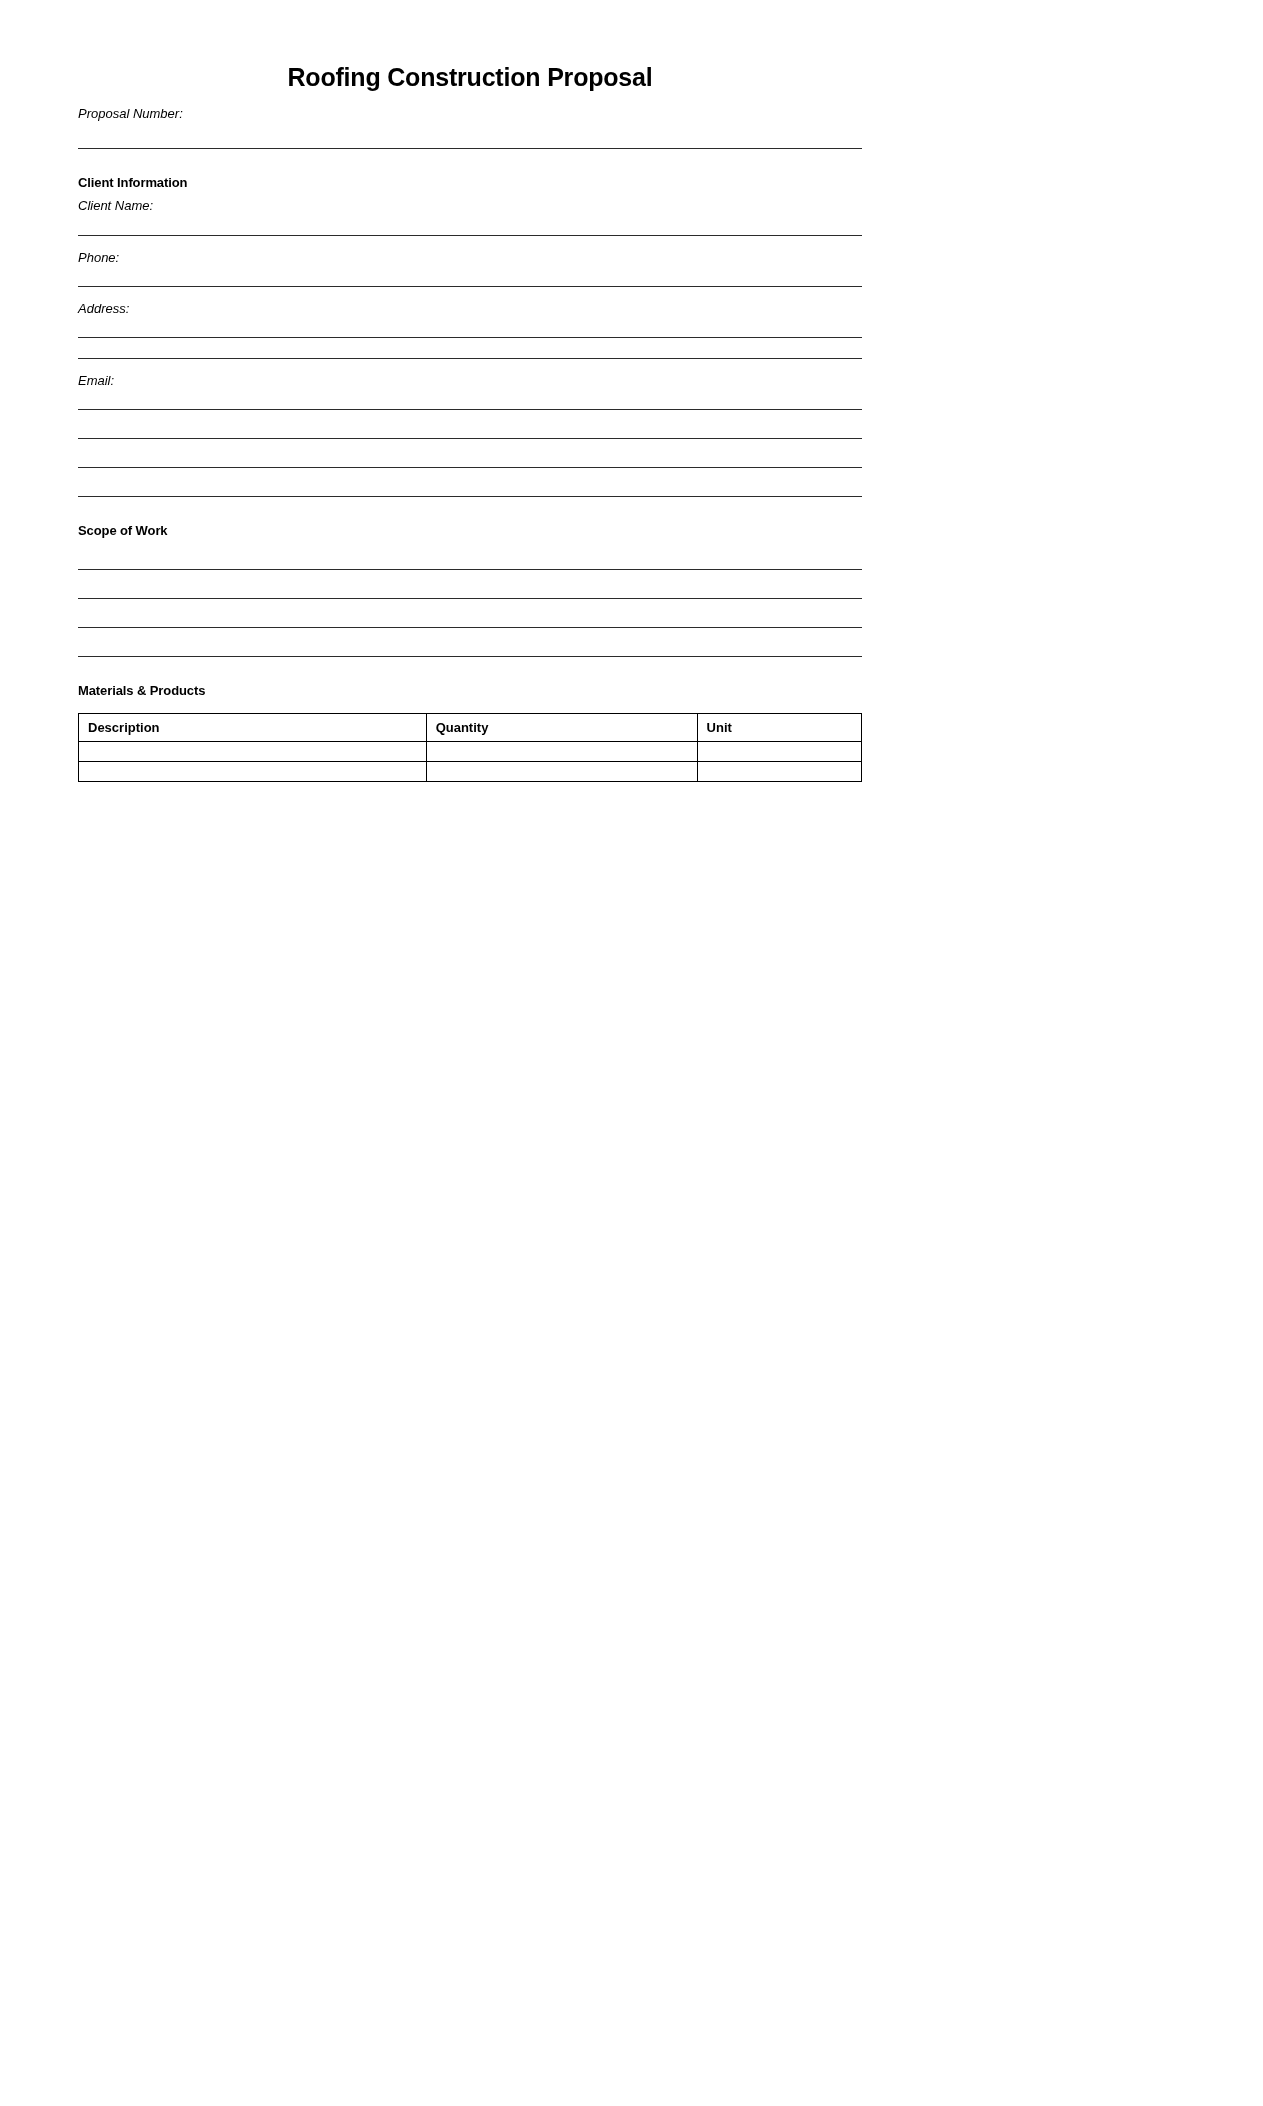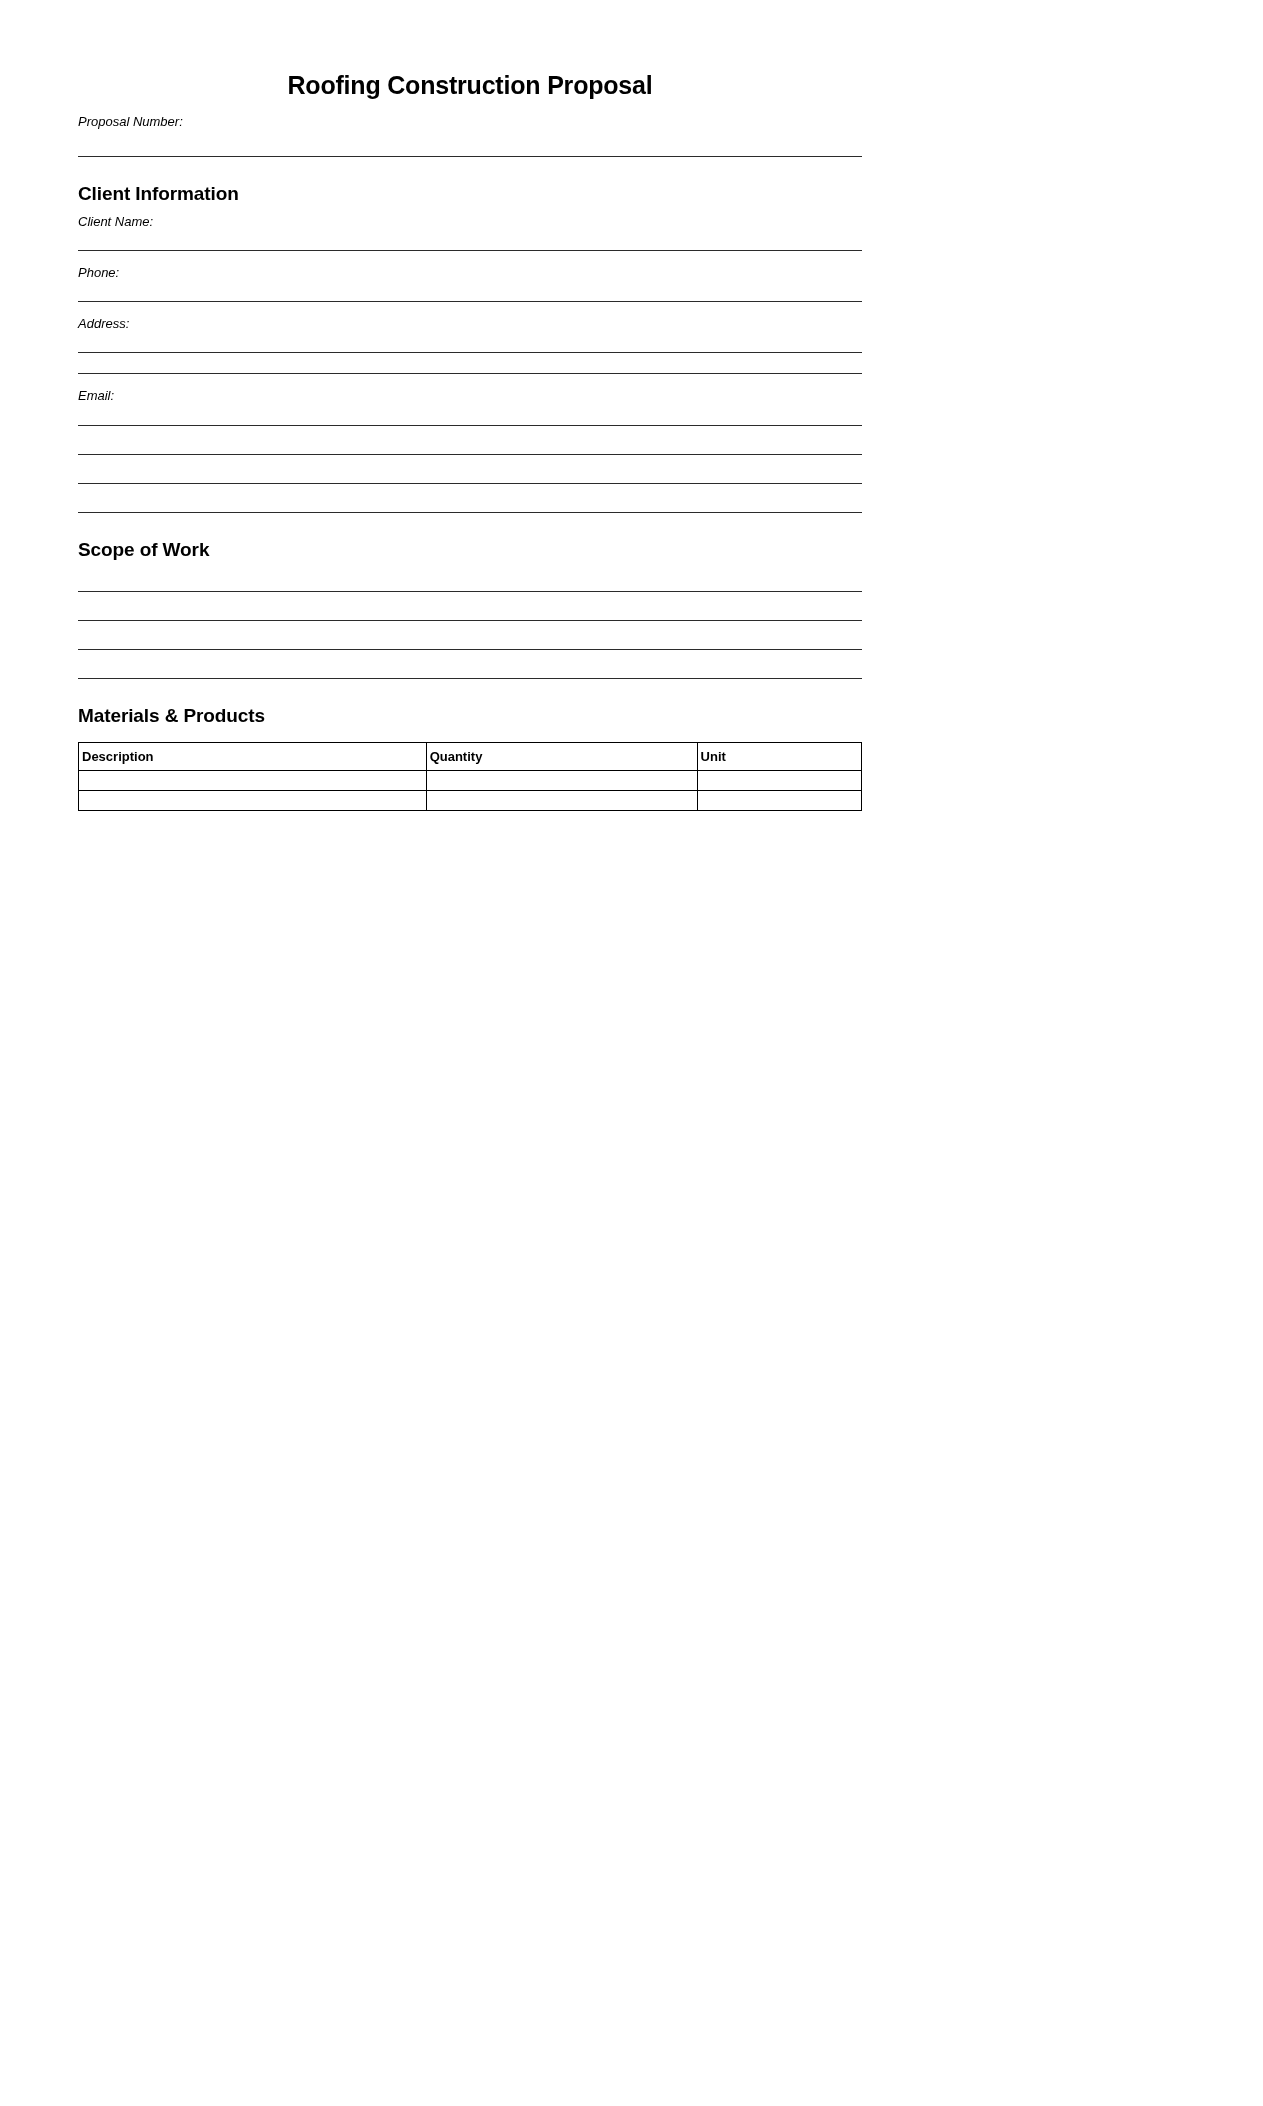--- a/index.html
+++ b/index.html
@@ -17,21 +17,21 @@
   .page {
     position: relative;
     width: 1263px;
     height: 2106px;
     background: #ffffff;
     box-sizing: border-box;
   }
   .content {
     position: absolute;
     left: 78px;
-    top: 12px;
+    top: 4px;
     width: 784px;
   }
 
   
   .doc-title {
     text-align: center;
     font-size: 25px;
     font-weight: bold;
     letter-spacing: -0.2px;
     margin: 0;
@@ -55,21 +55,21 @@
     height: 0;
     width: 100%;
     margin-top: 26px;
   }
   .rule.tight {
     margin-top: 20px;
   }
 
   
   .section-heading {
-    font-size: 19px;
+    font-size: 13px;
     font-weight: bold;
     margin: 0;
     padding-top: 26px;
     padding-bottom: 2px;
     line-height: 1.2;
     letter-spacing: -0.1px;
   }
 
   
   .blank-lines {
@@ -85,21 +85,21 @@
   
   table.grid {
     border-collapse: collapse;
     width: 100%;
     margin-top: 12px;
     table-layout: fixed;
   }
   table.grid th,
   table.grid td {
     border: 1.4px solid #000000;
-    padding: 6px 3px;
+    padding: 6px 9px;
     font-size: 13px;
     text-align: left;
     vertical-align: top;
     height: 14px;
     box-sizing: border-box;
   }
   table.grid th {
     font-weight: bold;
     height: 14px;
   }

